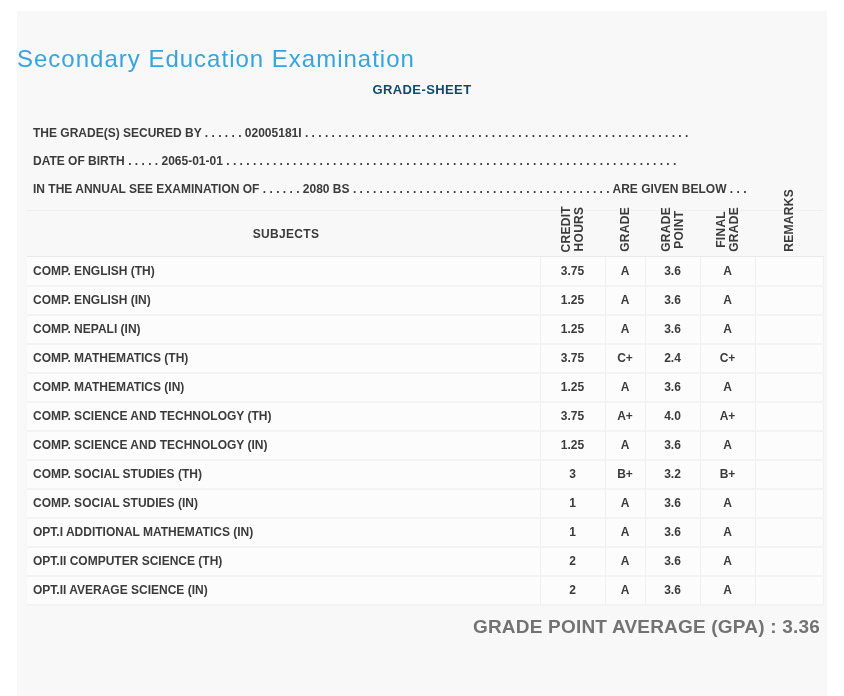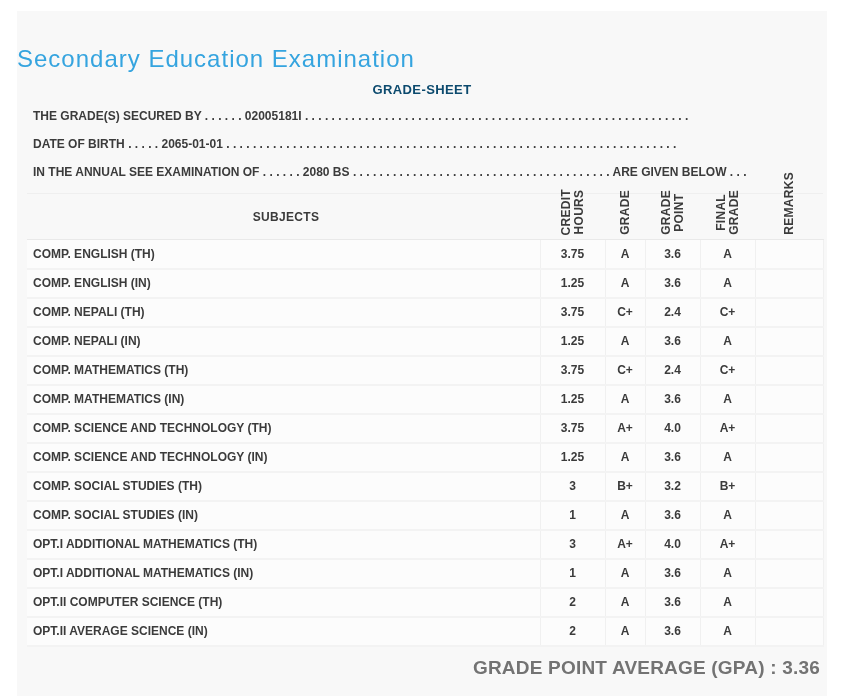--- a/index.html
+++ b/index.html
@@ -27,21 +27,21 @@
   }
   .subtitle {
     margin: 8px 0 0 0;
     text-align: center;
     color: #0c4a6e;
     font-size: 13px;
     font-weight: 700;
     letter-spacing: 0.4px;
     line-height: 15px;
   }
-  .info { margin: 5px 16px 0 16px; }
+  .info { margin: 22px 16px 0 16px; }
   .info-line {
     height: 28px; line-height: 28px;
     font-size: 12px; font-weight: 700;
     color: #3b3b3b;
     white-space: nowrap; overflow: hidden;
   }
   .info-line .dots { color: #3b3b3b; }
   table.grades {
     border-collapse: collapse;
     table-layout: fixed;
@@ -158,28 +158,20 @@
         </tr>
         <tr>
           <td>COMP. ENGLISH (IN)</td>
           <td>1.25</td>
           <td>A</td>
           <td>3.6</td>
           <td>A</td>
           <td></td>
         </tr>
         <tr>
-          <td>COMP. NEPALI (TH)</td>
-          <td>3.75</td>
-          <td>C+</td>
-          <td>2.4</td>
-          <td>C+</td>
-          <td></td>
-        </tr>
-        <tr>
           <td>COMP. NEPALI (IN)</td>
           <td>1.25</td>
           <td>A</td>
           <td>3.6</td>
           <td>A</td>
           <td></td>
         </tr>
         <tr>
           <td>COMP. MATHEMATICS (TH)</td>
           <td>3.75</td>
@@ -222,28 +214,20 @@
         </tr>
         <tr>
           <td>COMP. SOCIAL STUDIES (IN)</td>
           <td>1</td>
           <td>A</td>
           <td>3.6</td>
           <td>A</td>
           <td></td>
         </tr>
         <tr>
-          <td>OPT.I ADDITIONAL MATHEMATICS (TH)</td>
-          <td>3</td>
-          <td>A+</td>
-          <td>4.0</td>
-          <td>A+</td>
-          <td></td>
-        </tr>
-        <tr>
           <td>OPT.I ADDITIONAL MATHEMATICS (IN)</td>
           <td>1</td>
           <td>A</td>
           <td>3.6</td>
           <td>A</td>
           <td></td>
         </tr>
         <tr>
           <td>OPT.II COMPUTER SCIENCE (TH)</td>
           <td>2</td>

